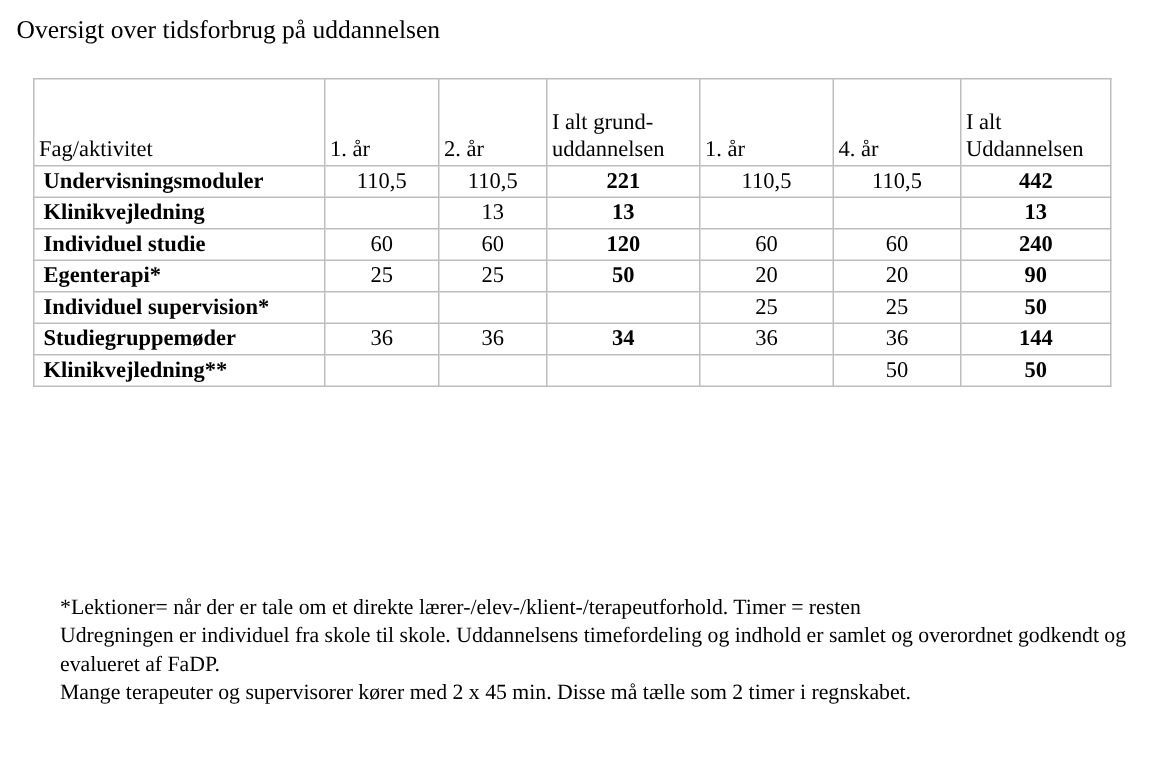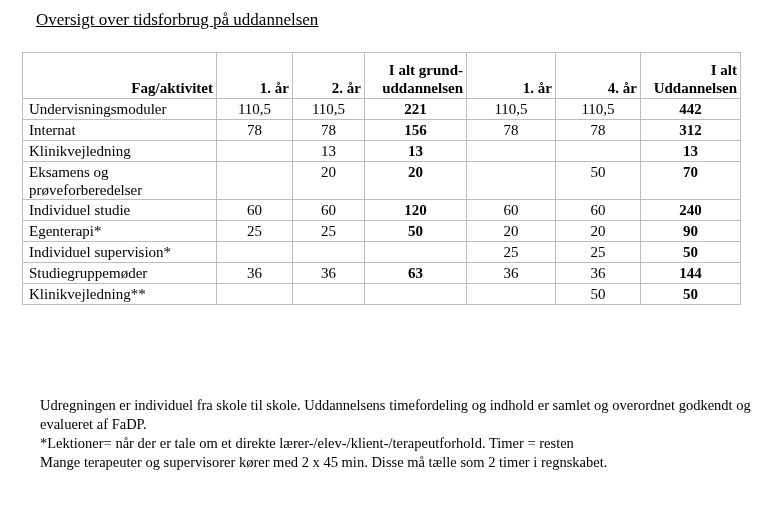--- a/index.html
+++ b/index.html
@@ -10,63 +10,63 @@
   body {
     width: 784px;
     height: 512px;
     position: relative;
     font-family: "Liberation Serif", serif;
     color: #000000;
     overflow: hidden;
   }
   .doc-title {
     position: absolute;
-    left: 36px;
+    left: 11px;
     top: 10px;
     font-size: 17px;
     font-weight: normal;
-    text-decoration: underline;
     margin: 0;
     white-space: nowrap;
     text-align: right;
   }
   table.time-table {
     position: absolute;
     left: 22px;
     top: 52px;
     width: 718px;
     border-collapse: collapse;
     table-layout: fixed;
     font-size: 15px;
   }
   table.time-table th,
   table.time-table td {
     border: 1px solid #bdbdbd;
     padding: 0 3px;
     overflow: hidden;
   }
   table.time-table th {
-    font-weight: bold;
-    text-align: right;
+    font-weight: normal;
+    text-align: left;
     vertical-align: bottom;
     line-height: 18px;
-    padding-top: 6px;
+    padding-top: 18px;
     padding-bottom: 1px;
     height: 38px;
   }
   table.time-table td {
     height: 19px;
     line-height: 18px;
     text-align: center;
     vertical-align: top;
     padding-top: 1px;
   }
   table.time-table td.label-cell {
     text-align: left;
     padding-left: 6px;
+    font-weight: bold;
   }
   
   table.time-table td:nth-child(4),
   table.time-table td:nth-child(7) {
     font-weight: bold;
   }
   .footnotes {
     position: absolute;
     left: 40px;
     top: 396px;
@@ -108,45 +108,27 @@
       <tr>
         <td class="label-cell">Undervisningsmoduler</td>
         <td>110,5</td>
         <td>110,5</td>
         <td>221</td>
         <td>110,5</td>
         <td>110,5</td>
         <td>442</td>
       </tr>
       <tr>
-        <td class="label-cell">Internat</td>
-        <td>78</td>
-        <td>78</td>
-        <td>156</td>
-        <td>78</td>
-        <td>78</td>
-        <td>312</td>
-      </tr>
-      <tr>
         <td class="label-cell">Klinikvejledning</td>
         <td></td>
         <td>13</td>
         <td>13</td>
         <td></td>
         <td></td>
         <td>13</td>
-      </tr>
-      <tr>
-        <td class="label-cell">Eksamens og prøveforberedelser</td>
-        <td></td>
-        <td>20</td>
-        <td>20</td>
-        <td></td>
-        <td>50</td>
-        <td>70</td>
       </tr>
       <tr>
         <td class="label-cell">Individuel studie</td>
         <td>60</td>
         <td>60</td>
         <td>120</td>
         <td>60</td>
         <td>60</td>
         <td>240</td>
       </tr>
@@ -165,34 +147,34 @@
         <td></td>
         <td></td>
         <td>25</td>
         <td>25</td>
         <td>50</td>
       </tr>
       <tr>
         <td class="label-cell">Studiegruppemøder</td>
         <td>36</td>
         <td>36</td>
-        <td>63</td>
+        <td>34</td>
         <td>36</td>
         <td>36</td>
         <td>144</td>
       </tr>
       <tr>
         <td class="label-cell">Klinikvejledning**</td>
         <td></td>
         <td></td>
         <td></td>
         <td></td>
         <td>50</td>
         <td>50</td>
       </tr>
     </tbody>
 </table>
 
 <div class="footnotes">
+  <p>*Lektioner= når der er tale om et direkte lærer-/elev-/klient-/terapeutforhold. Timer = resten</p>
   <p>Udregningen er individuel fra skole til skole. Uddannelsens timefordeling og indhold er samlet og overordnet godkendt og evalueret af FaDP.</p>
-  <p>*Lektioner= når der er tale om et direkte lærer-/elev-/klient-/terapeutforhold. Timer = resten</p>
   <p>Mange terapeuter og supervisorer kører med 2 x 45 min. Disse må tælle som 2 timer i regnskabet.</p>
 </div>
 
 </body></html>

